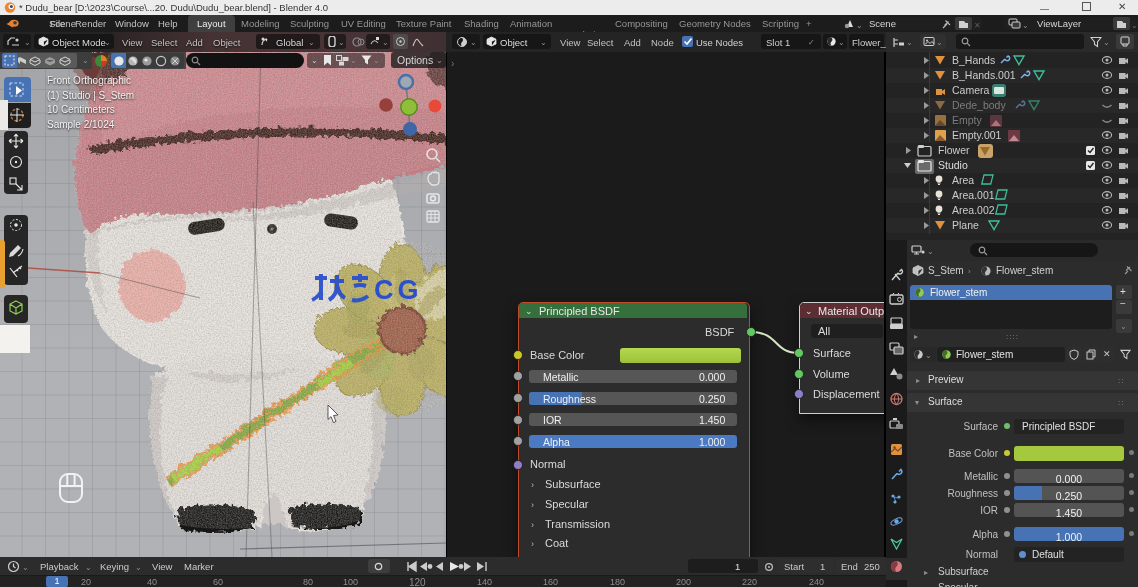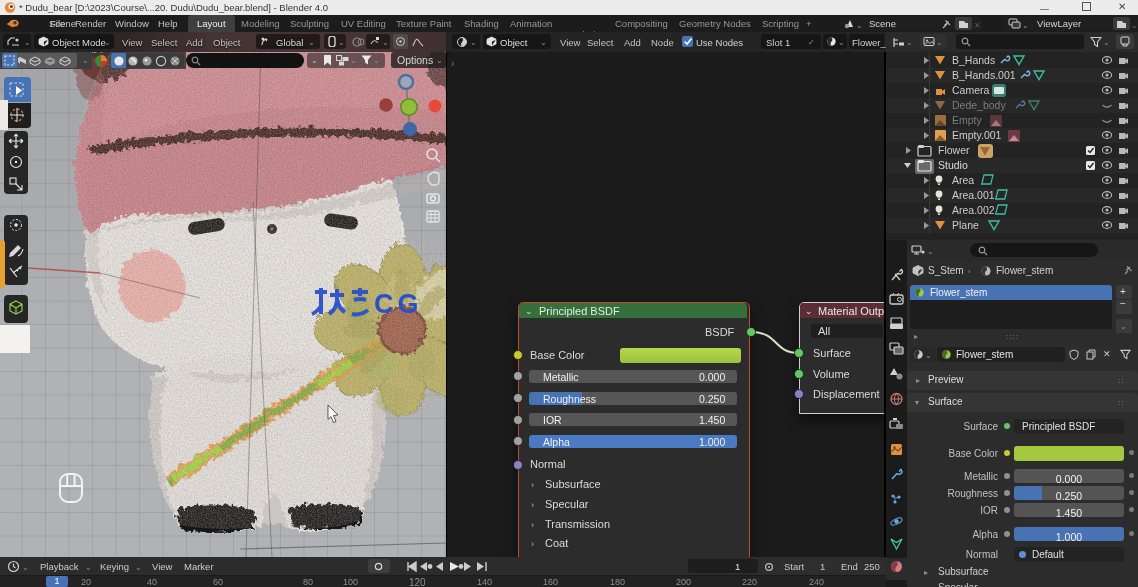--- a/index.html
+++ b/index.html
@@ -368,20 +368,23 @@
 
   <svg class="abs" style="left:58px;top:420px" width="26" height="32" viewBox="0 0 26 32">
     <rect x="2" y="2" width="22" height="28" rx="8" fill="none" stroke="#f2f2f2" stroke-width="2"></rect>
     <path d="M9.3 3 V14 M16.6 3 V14 M3 14 H23" stroke="#f2f2f2" stroke-width="2" fill="none"></path>
   </svg>
 
   <svg class="abs" style="left:326px;top:352px" width="14" height="20" viewBox="0 0 14 20">
     <path d="M2 1 L12 11 L7.5 11.5 L10 17.5 L7.5 18.6 L5 12.6 L2 15.5 Z" fill="#fff" stroke="#333" stroke-width="0.8"></path>
   </svg>
 
+  <div class="abs sh" style="left:47px;top:22px;color:#f2f2f2;font-size:10px;line-height:14.5px;">
+    Front Orthographic<br>(1) Studio | S_Stem<br>10 Centimeters<br>Sample 2/1024
+  </div>
 
   <svg class="abs" style="left:376px;top:18px" width="70" height="70" viewBox="0 0 70 70">
     <path d="M30 12 L34 59" stroke="#7a7a80" stroke-width="1.6"></path>
     <circle cx="30" cy="12" r="7" fill="#9fa6b4" stroke="#4a6fa5" stroke-width="2.4"></circle>
     <circle cx="33" cy="37" r="8.2" fill="#8fbf3a" stroke="#5a8a1a" stroke-width="1.4"></circle>
     <circle cx="34" cy="59" r="7" fill="#3f67a8"></circle>
     <circle cx="10" cy="35" r="6.8" fill="#95413a"></circle>
     <circle cx="59" cy="36" r="6.5" fill="#e84a3a"></circle>
   </svg>
 
@@ -477,21 +480,21 @@
       <path d="M6 191 l7 9 M9 196 l9 -7 M15 190 l2 2 M12.5 192.5 l1.6 1.6" stroke-width="1.2"></path>
       <path d="M12 224 l6 3 v7 l-6 3 l-6 -3 v-7 Z M12 231 v6 M6 227 l6 4 l6 -4" stroke="#8fce4e" stroke-width="1.2"></path>
     </g>
   </svg>
 
   <div class="abs" style="left:0;top:273px;width:30px;height:28px;background:#f4f2ee;"></div>
   <div class="abs" style="left:0;top:48px;width:8px;height:30px;background:#eceae6;"></div>
   <div class="abs" style="left:0;top:188px;width:5px;height:48px;background:#e8a030;border-radius:0 3px 3px 0;"></div>
 </div>
 
-<div class="abs" style="left:0;top:14px;width:1138px;height:574px;pointer-events:none;z-index:50;text-align:right;">
+<div class="abs" style="left:0;top:0;width:1138px;height:574px;pointer-events:none;z-index:50;text-align:right;">
   <svg class="abs" style="left:308px;top:272px" width="120" height="34" viewBox="0 0 120 34">
     <g stroke="#2b50cc" stroke-width="4" fill="none" opacity="0.95">
       <path d="M7 6 h12 M13 2 v26 M13 20 q-4 6 -9 8"></path>
       <path d="M22 9 h14 M29 3 v10 q0 10 -8 15 M29 13 q2 10 8 13"></path>
       <path d="M44 6 h16 M52 2 v8 M46 14 q6 -2 12 0 M44 28 q8 2 16 -4"></path>
     </g>
     <text x="66" y="27" font-size="27" font-weight="bold" fill="#2b50cc" font-family="Liberation Sans,sans-serif" letter-spacing="4">CG</text>
   </svg>
 </div>
 

